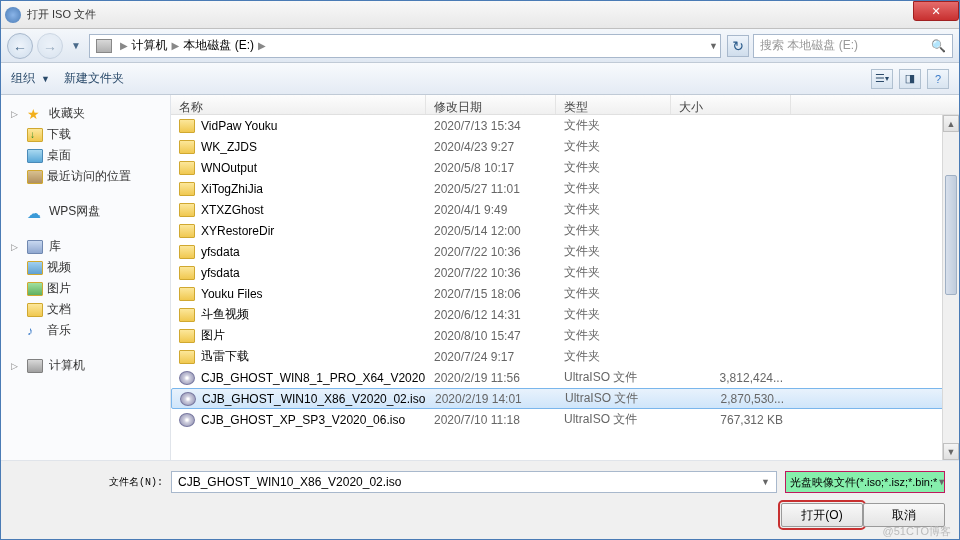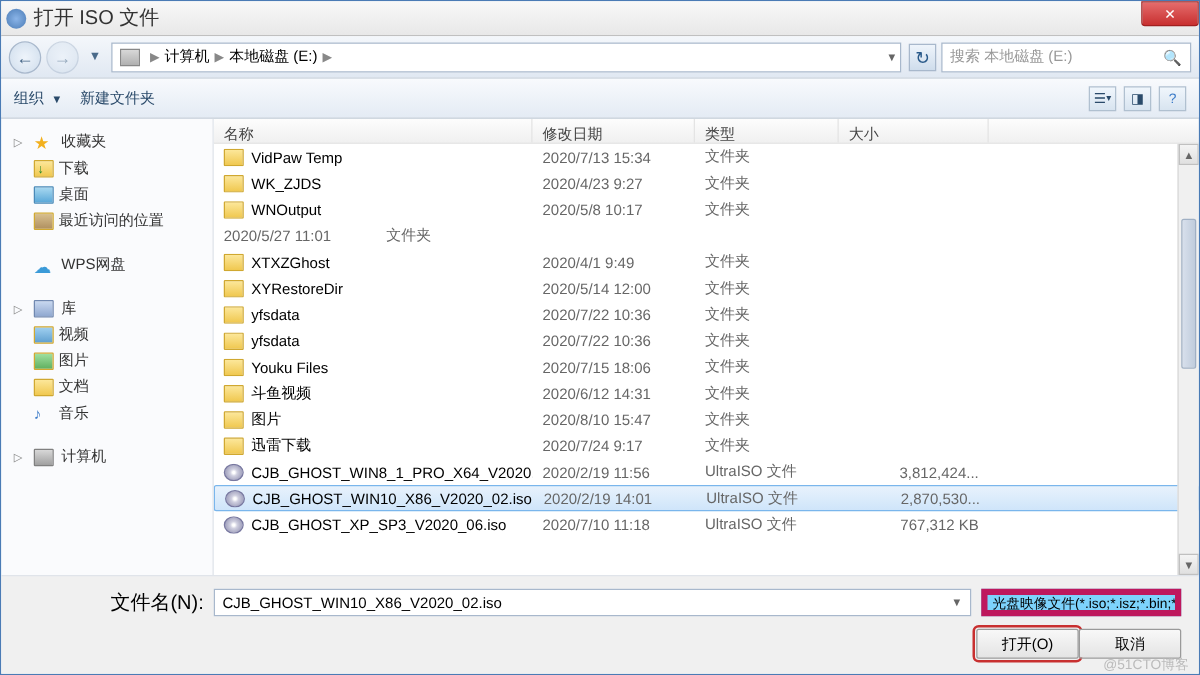--- a/index.html
+++ b/index.html
@@ -1,20 +1,20 @@
 <!DOCTYPE html>
 <html><head>
 <meta charset="utf-8">
 <style>
 * { box-sizing: border-box; margin: 0; padding: 0; font-family: "Microsoft YaHei", "Segoe UI", sans-serif; }
 body { background: #e8e8e8; width: 960px; height: 540px; overflow: hidden; }
 .window { width: 960px; height: 540px; background: #fff; border: 1px solid #4a7bb5; position: relative; display: flex; flex-direction: column; }
 .titlebar { height: 28px; background: linear-gradient(to bottom, #f8f8f8, #e8e8e8); display: flex; align-items: center; padding: 0 4px; border-bottom: 1px solid #c0c0c0; }
 .title-icon { width: 16px; height: 16px; background: radial-gradient(circle,#8ab4e8,#4a7bb5); border-radius:50%; margin-right: 6px; }
-.title-text { font-size: 16px; color: #333; flex: 1; }
+.title-text { font-size: 11px; color: #333; flex: 1; }
 .winbtns { display: flex; position: absolute; right: 0; top: 0; }
 .winbtn { width: 30px; height: 20px; display: flex; align-items: center; justify-content: center; font-size: 11px; }
 .winbtn.close { background: linear-gradient(to bottom,#e56c6c,#c83030); color:#fff; border:1px solid #a02020; border-radius: 0 0 3px 3px; width: 46px; }
 .navbar { height: 34px; background: linear-gradient(to bottom,#f4f7fb,#e0e8f2); display: flex; align-items: center; padding: 2px 6px; gap: 4px; border-bottom: 1px solid #c0cad6; }
 .navarrow { width: 26px; height: 26px; border-radius: 50%; background: radial-gradient(circle,#eef4fb,#cfddec); border:1px solid #a8b8cc; display:flex; align-items:center; justify-content:center; color:#4a6a8a; font-size:14px; }
 .navarrow.fwd { opacity: 0.5; }
 .drop-arrow { font-size:10px; color:#4a6a8a; padding:0 4px; }
 .breadcrumb { flex: 1; height: 24px; background: #fff; border: 1px solid #a8b8cc; display: flex; align-items: center; font-size: 12px; padding: 0 2px; }
 .bc-icon { width:16px; height:14px; background:linear-gradient(to bottom,#d8d8d8,#b0b0b0); border:1px solid #888; margin:0 4px; }
 .bc-sep { color:#888; padding:0 4px; font-size:10px; }
@@ -57,23 +57,23 @@
 .fico { width:16px; height:14px; flex-shrink:0; }
 .fico.folder { background:linear-gradient(to bottom,#fce79a,#f0c850); border:1px solid #d0a830; border-radius:1px; }
 .fico.iso { border-radius:50%; background:radial-gradient(circle,#fff 10%,#d0d0e0 30%,#b0b0c8 60%,#9090b0); border:1px solid #7878a0; }
 .scrollbar { position:absolute; right:0; top:0; bottom:0; width:17px; background:#f0f0f0; border-left:1px solid #d8d8d8; }
 .scrollthumb { position:absolute; left:2px; right:2px; top:60px; height:120px; background:linear-gradient(to right,#d8e0ec,#c0ccdc); border:1px solid #a0b0c4; border-radius:2px; }
 .scrollbtn { position:absolute; left:0; right:0; height:17px; background:linear-gradient(to bottom,#f4f4f4,#e0e0e0); border:1px solid #c0c0c0; display:flex; align-items:center; justify-content:center; font-size:9px; color:#666; }
 .scrollbtn.up { top:0; }
 .scrollbtn.dn { bottom:0; }
 .bottom { padding: 10px 14px 12px 14px; border-top:1px solid #e0e4ea; background:#f0f0f0; }
 .filename-row { display:flex; align-items:center; gap:8px; margin-bottom:10px; }
-.filename-label { font-size:16px; width:148px; text-align:right; }
+.filename-label { font-size:10px; width:148px; text-align:right;font-family:Liberation Mono, monospace; }
 .filename-input { flex:1; height:22px; border:1px solid #a8b8cc; background:#fff; font-size:12px; padding:0 6px; display:flex; align-items:center; }
-.filter { width:160px; height:22px; border:5px solid #be185d; background:#7dd3fc; font-size:11px; padding:0 4px; display:flex; align-items:center; white-space:nowrap; overflow:hidden; }
+.filter { width:160px; height:22px; border:1px solid #be185d; background:#86efac; font-size:11px; padding:0 4px; display:flex; align-items:center; white-space:nowrap; overflow:hidden; }
 .btn-row { display:flex; justify-content:flex-end; }
 .btn { width:82px; height:24px; background:linear-gradient(to bottom,#f8f8f8,#e4e4e4); border:1px solid #9a9a9a; font-size:12px; display:flex; align-items:center; justify-content:center; border-radius:2px; }
 .btn.primary { outline:2px solid #c83030; outline-offset:1px; }
 .dd { font-size:9px; color:#666; margin-left:auto; }
 .watermark { position:absolute; right:8px; bottom:0; font-size:11px; color:#bbb; }
 </style>
 </head>
 <body>
 
 <div class="window">
@@ -183,21 +183,21 @@
       <div class="cols">
         <div class="col name">名称</div>
         <div class="col date">修改日期</div>
         <div class="col type">类型</div>
         <div class="col size">大小</div>
       </div>
       <div class="filelist" id="filelist">
         <div class="row">
             <div class="cell name">
               <span class="fico folder"></span>
-              <span>VidPaw Temp</span>
+              <span>VidPaw Youku</span>
             </div>
             <div class="cell date">2020/7/13 15:34</div>
             <div class="cell type">文件夹</div>
             <div class="cell size"></div>
           </div>
           <div class="row">
             <div class="cell name">
               <span class="fico folder"></span>
               <span>WK_ZJDS</span>
             </div>
@@ -208,20 +208,24 @@
           <div class="row">
             <div class="cell name">
               <span class="fico folder"></span>
               <span>WNOutput</span>
             </div>
             <div class="cell date">2020/5/8 10:17</div>
             <div class="cell type">文件夹</div>
             <div class="cell size"></div>
           </div>
           <div class="row">
+            <div class="cell name">
+              <span class="fico folder"></span>
+              <span>XiTogZhiJia</span>
+            </div>
             <div class="cell date">2020/5/27 11:01</div>
             <div class="cell type">文件夹</div>
             <div class="cell size"></div>
           </div>
           <div class="row">
             <div class="cell name">
               <span class="fico folder"></span>
               <span>XTXZGhost</span>
             </div>
             <div class="cell date">2020/4/1 9:49</div>

